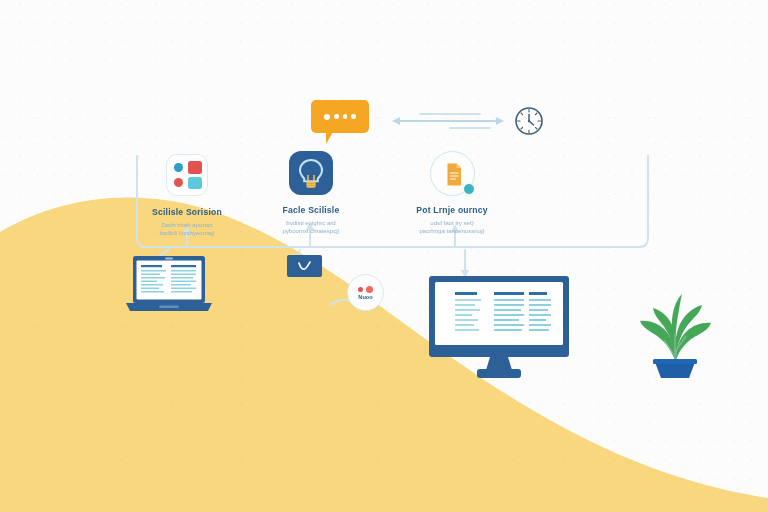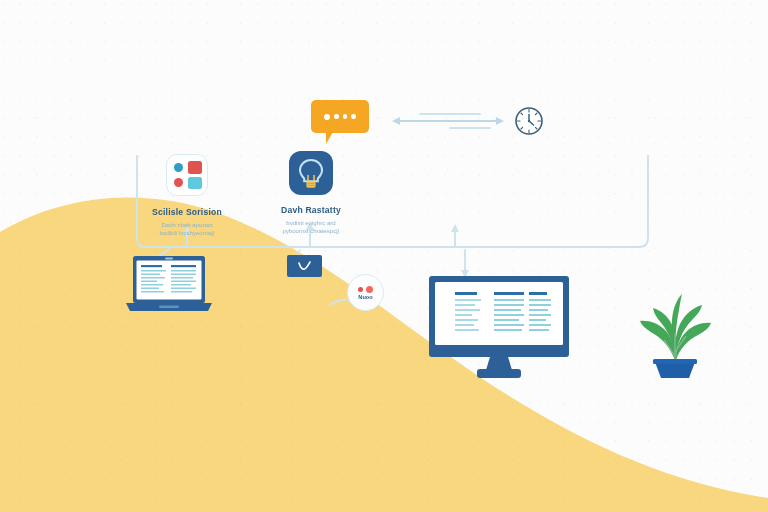--- a/index.html
+++ b/index.html
@@ -227,25 +227,44 @@
       <div class="ic2">
         <svg viewBox="0 0 44 44" width="44" height="44">
           <path d="M22,9 C15.8,9 11,13.6 11,19.3 C11,23.2 13.2,25.4 15.2,27.6 L15.2,30.2 L28.8,30.2 L28.8,27.6 C30.8,25.4 33,23.2 33,19.3 C33,13.6 28.2,9 22,9 Z" fill="none" stroke="#bfe3f2" stroke-width="2.1"></path>
           <rect x="17.4" y="30.4" width="9.2" height="6.3" rx="1.6" fill="#f2c14e"></rect>
           <line x1="18.6" y1="32.4" x2="25.4" y2="32.4" stroke="#d9a43a" stroke-width="1"></line>
           <line x1="18.6" y1="34.4" x2="25.4" y2="34.4" stroke="#d9a43a" stroke-width="1"></line>
           <path d="M19,24 L19,30 M25,24 L25,30" stroke="#f2c14e" stroke-width="1.6"></path>
         </svg>
       </div>
     </div>
-    <div class="lbl">Davh Rastatty</div>
+    <div class="lbl">Facle Scilisle</div>
     <div class="sub">bvdiini eoighrc ard</div>
     <div class="sub" style="margin-top:0">pyboomxi chraiespcj)</div>
   </div>
 
+  <div class="card" style="left:389px; top:150px;">
+    <div class="icon-wrap">
+      <div class="ic3">
+        <svg viewBox="0 0 45 45" width="45" height="45" style="position:absolute;left:0;top:0;">
+          <path d="M16.5,11.5 L25.5,11.5 L30,16 L30,33.5 L16.5,33.5 Z" fill="#f2a83a"></path>
+          <path d="M25.5,11.5 L25.5,16 L30,16 Z" fill="#f7c878"></path>
+          <g stroke="#fff" stroke-width="1.1" stroke-linecap="round">
+            <line x1="19.4" y1="21" x2="27" y2="21"></line>
+            <line x1="19.4" y1="24" x2="27" y2="24"></line>
+            <line x1="19.4" y1="27" x2="24.5" y2="27"></line>
+          </g>
+        </svg>
+        <div class="badge"></div>
+      </div>
+    </div>
+    <div class="lbl">Pot Lrnje ourncy</div>
+    <div class="sub">odsf  faot iry set)</div>
+    <div class="sub" style="margin-top:0">pacrhnga  tancenossnoj)</div>
+  </div>
 
 
   <div class="laptop">
     <svg viewBox="0 0 88 58" width="88" height="58">
       <rect x="8" y="1" width="72" height="47" rx="2.5" fill="#2d6096"></rect>
       <rect x="11.5" y="5.5" width="65" height="39" rx="1" fill="#ffffff"></rect>
       <rect x="40" y="2.6" width="8" height="2" rx="1" fill="#9dbdd8"></rect>
       <g>
         <rect x="16" y="10" width="21" height="2.2" fill="#2f6fa8"></rect>
         <rect x="16" y="15" width="25" height="1.5" fill="#8fd0de"></rect>

